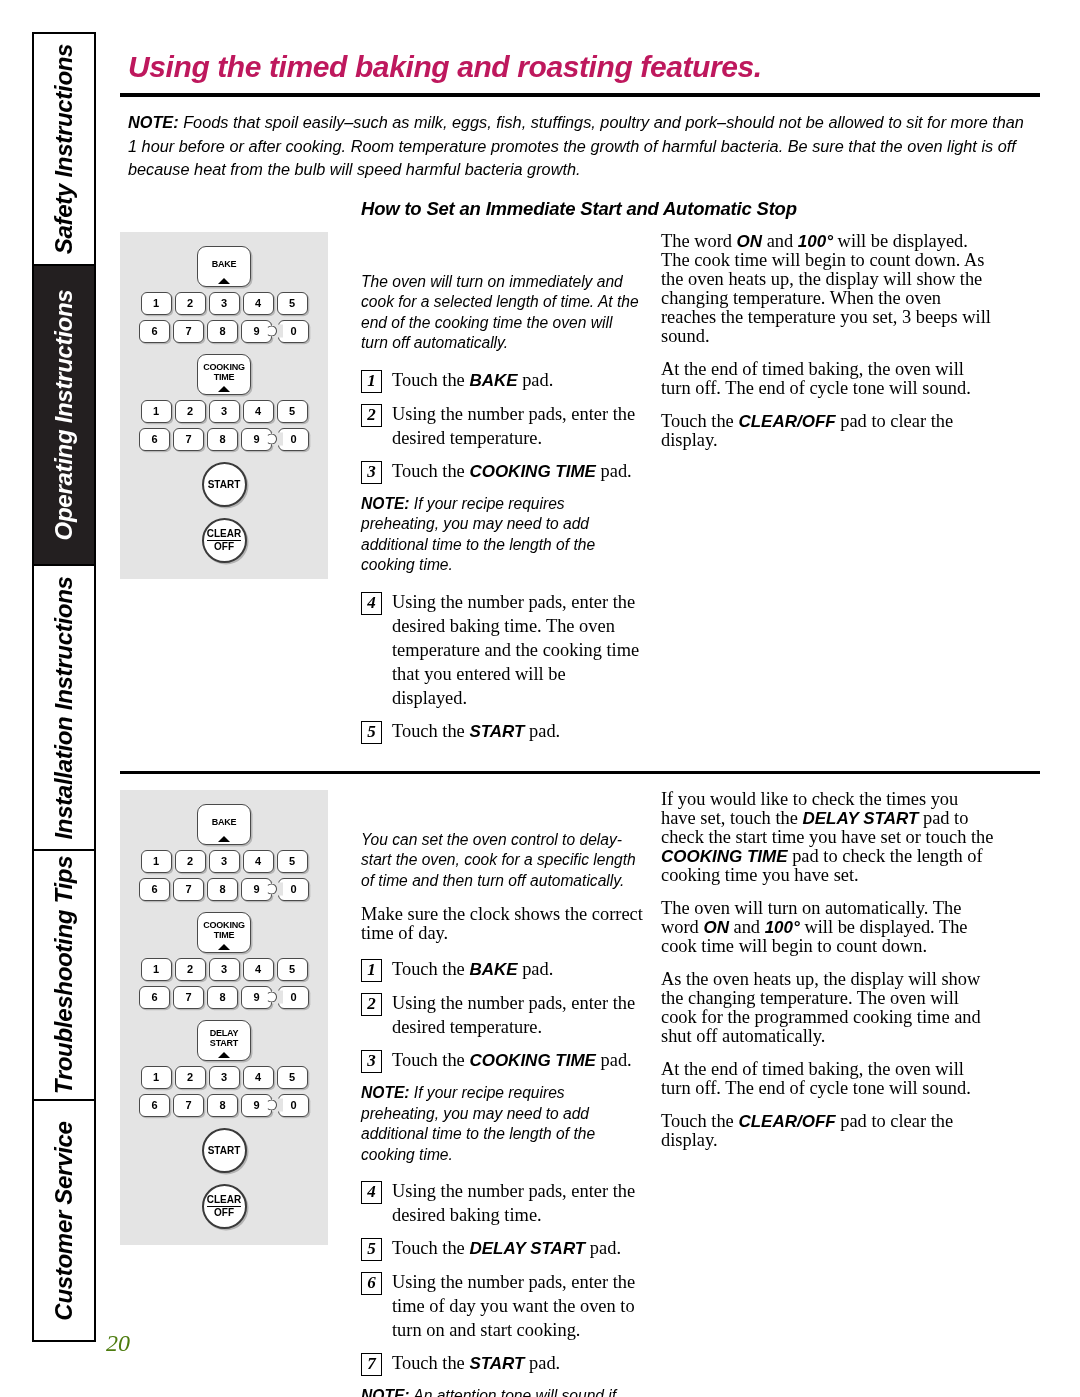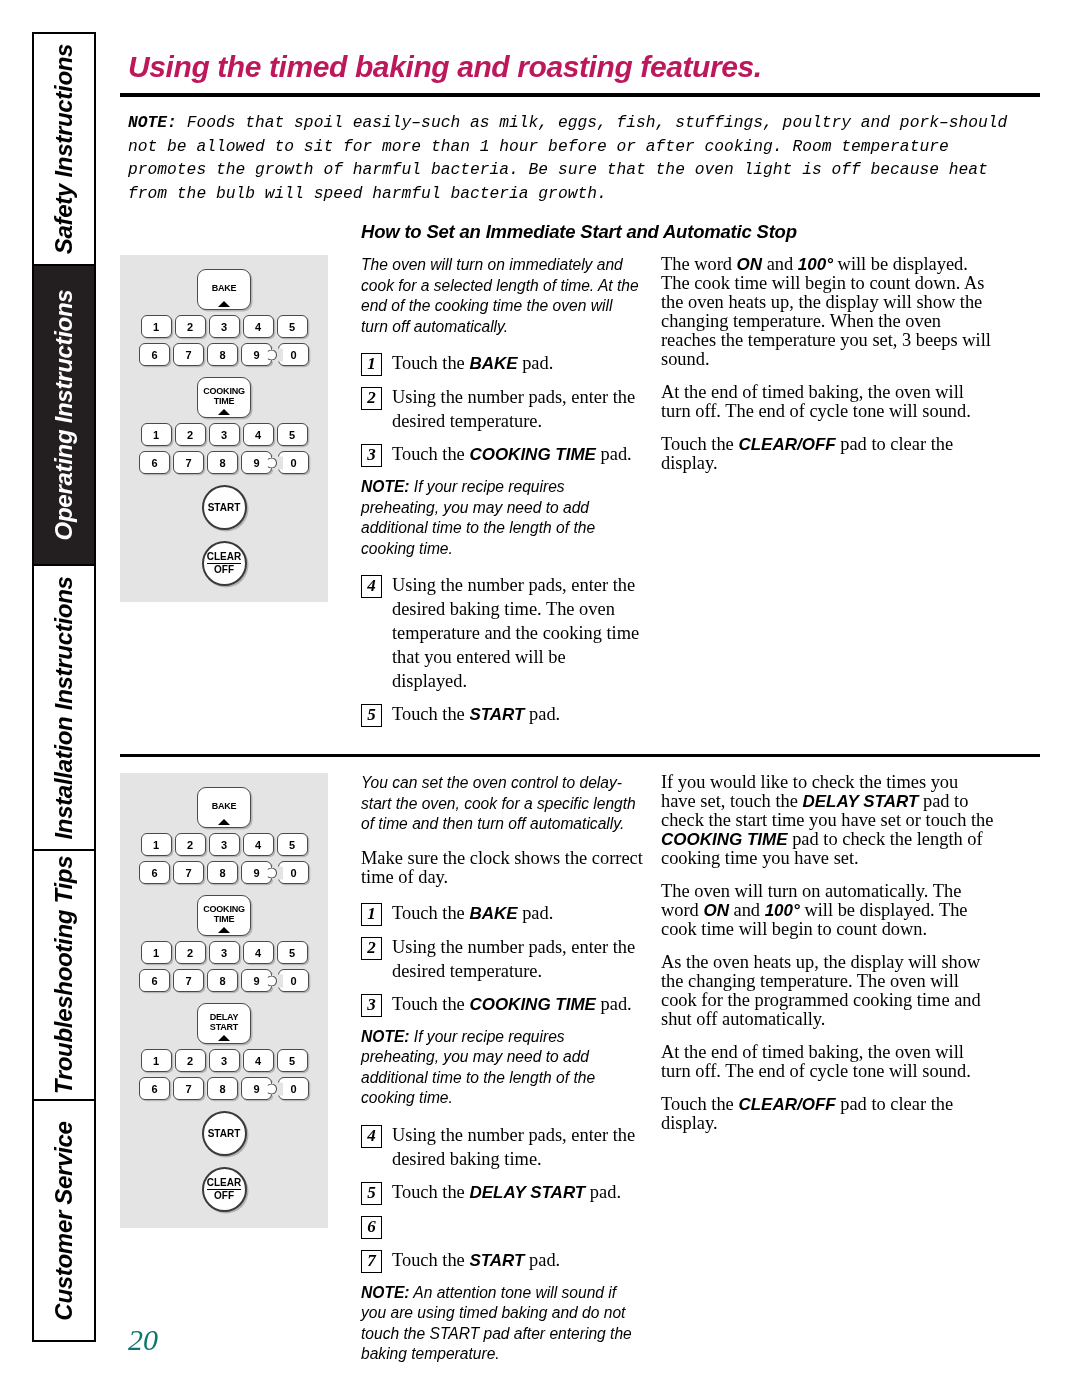--- a/index.html
+++ b/index.html
@@ -73,21 +73,21 @@
     background: #000;
     margin: 9px 0 0 0;
   }
   .rule-mid {
     height: 3px;
     background: #000;
     margin: 0;
   }
 
   #intro-note {
-    font-family: Liberation Mono, monospace;
+    font-family: Liberation Sans, sans-serif;
     font-style: italic;
     font-size: 16.3px;
     line-height: 23.5px;
     color: #000;
     margin: 14px 0 0 8px;
     width: 900px;
   }
   #intro-note b {
     font-style: italic;
     font-weight: bold;
@@ -108,20 +108,21 @@
   }
   .section-body {
     display: flex;
     align-items: flex-start;
   }
   .panel-col { width: 211px; flex: none; }
   .steps-col {
     width: 320px; flex: none;
     padding-left: 30px;
     padding-right: 8px;
+    margin-top: 40px;
   }
   .right-col {
     width: 345px; flex: none;
     padding-left: 10px;
   }
 
   
   .p-serif {
     font-family: "Liberation Serif", serif;
     font-size: 18.4px;
@@ -291,25 +292,25 @@
   .round-pad.clear .l1 {
     border-bottom: 1.6px solid #000;
     padding-bottom: 1px;
     line-height: 11px;
   }
   .round-pad.clear .l2 { line-height: 12px; }
 
   
   #page-number {
     position: absolute;
-    left: 128px; bottom: 40px;
+    left: 106px; bottom: 40px;
     font-family: "Liberation Serif", serif;
     font-style: italic;
-    font-size: 30px;
-    color: #0f766e;
+    font-size: 24px;
+    color: #4d7c0f;
   }
 </style>
 </head>
 <body>
 
 <div id="sidebar">
   <div class="tab" id="tab-safety">
     <span class="tab-label">Safety Instructions</span>
   </div>
   <div class="tab active" id="tab-operating">
@@ -553,20 +554,21 @@
         <div class="step">
           <div class="step-num">4</div>
           <div class="step-txt">Using the number pads, enter the desired baking time.</div>
         </div>
         <div class="step">
           <div class="step-num">5</div>
           <div class="step-txt"><span>Touch the </span><b>DELAY START</b><span> pad.</span></div>
         </div>
         <div class="step">
           <div class="step-num">6</div>
+          <div class="step-txt">Using the number pads, enter the time of day you want the oven to turn on and start cooking.</div>
         </div>
         <div class="step">
           <div class="step-num">7</div>
           <div class="step-txt"><span>Touch the </span><b>START</b><span> pad.</span></div>
         </div>
 
         <p class="p-italic" style="margin-top:10px;">
           <b>NOTE:</b><span> An attention tone will sound if you are using timed baking and do not touch the START pad after entering the baking temperature.</span>
         </p>
       </div>

